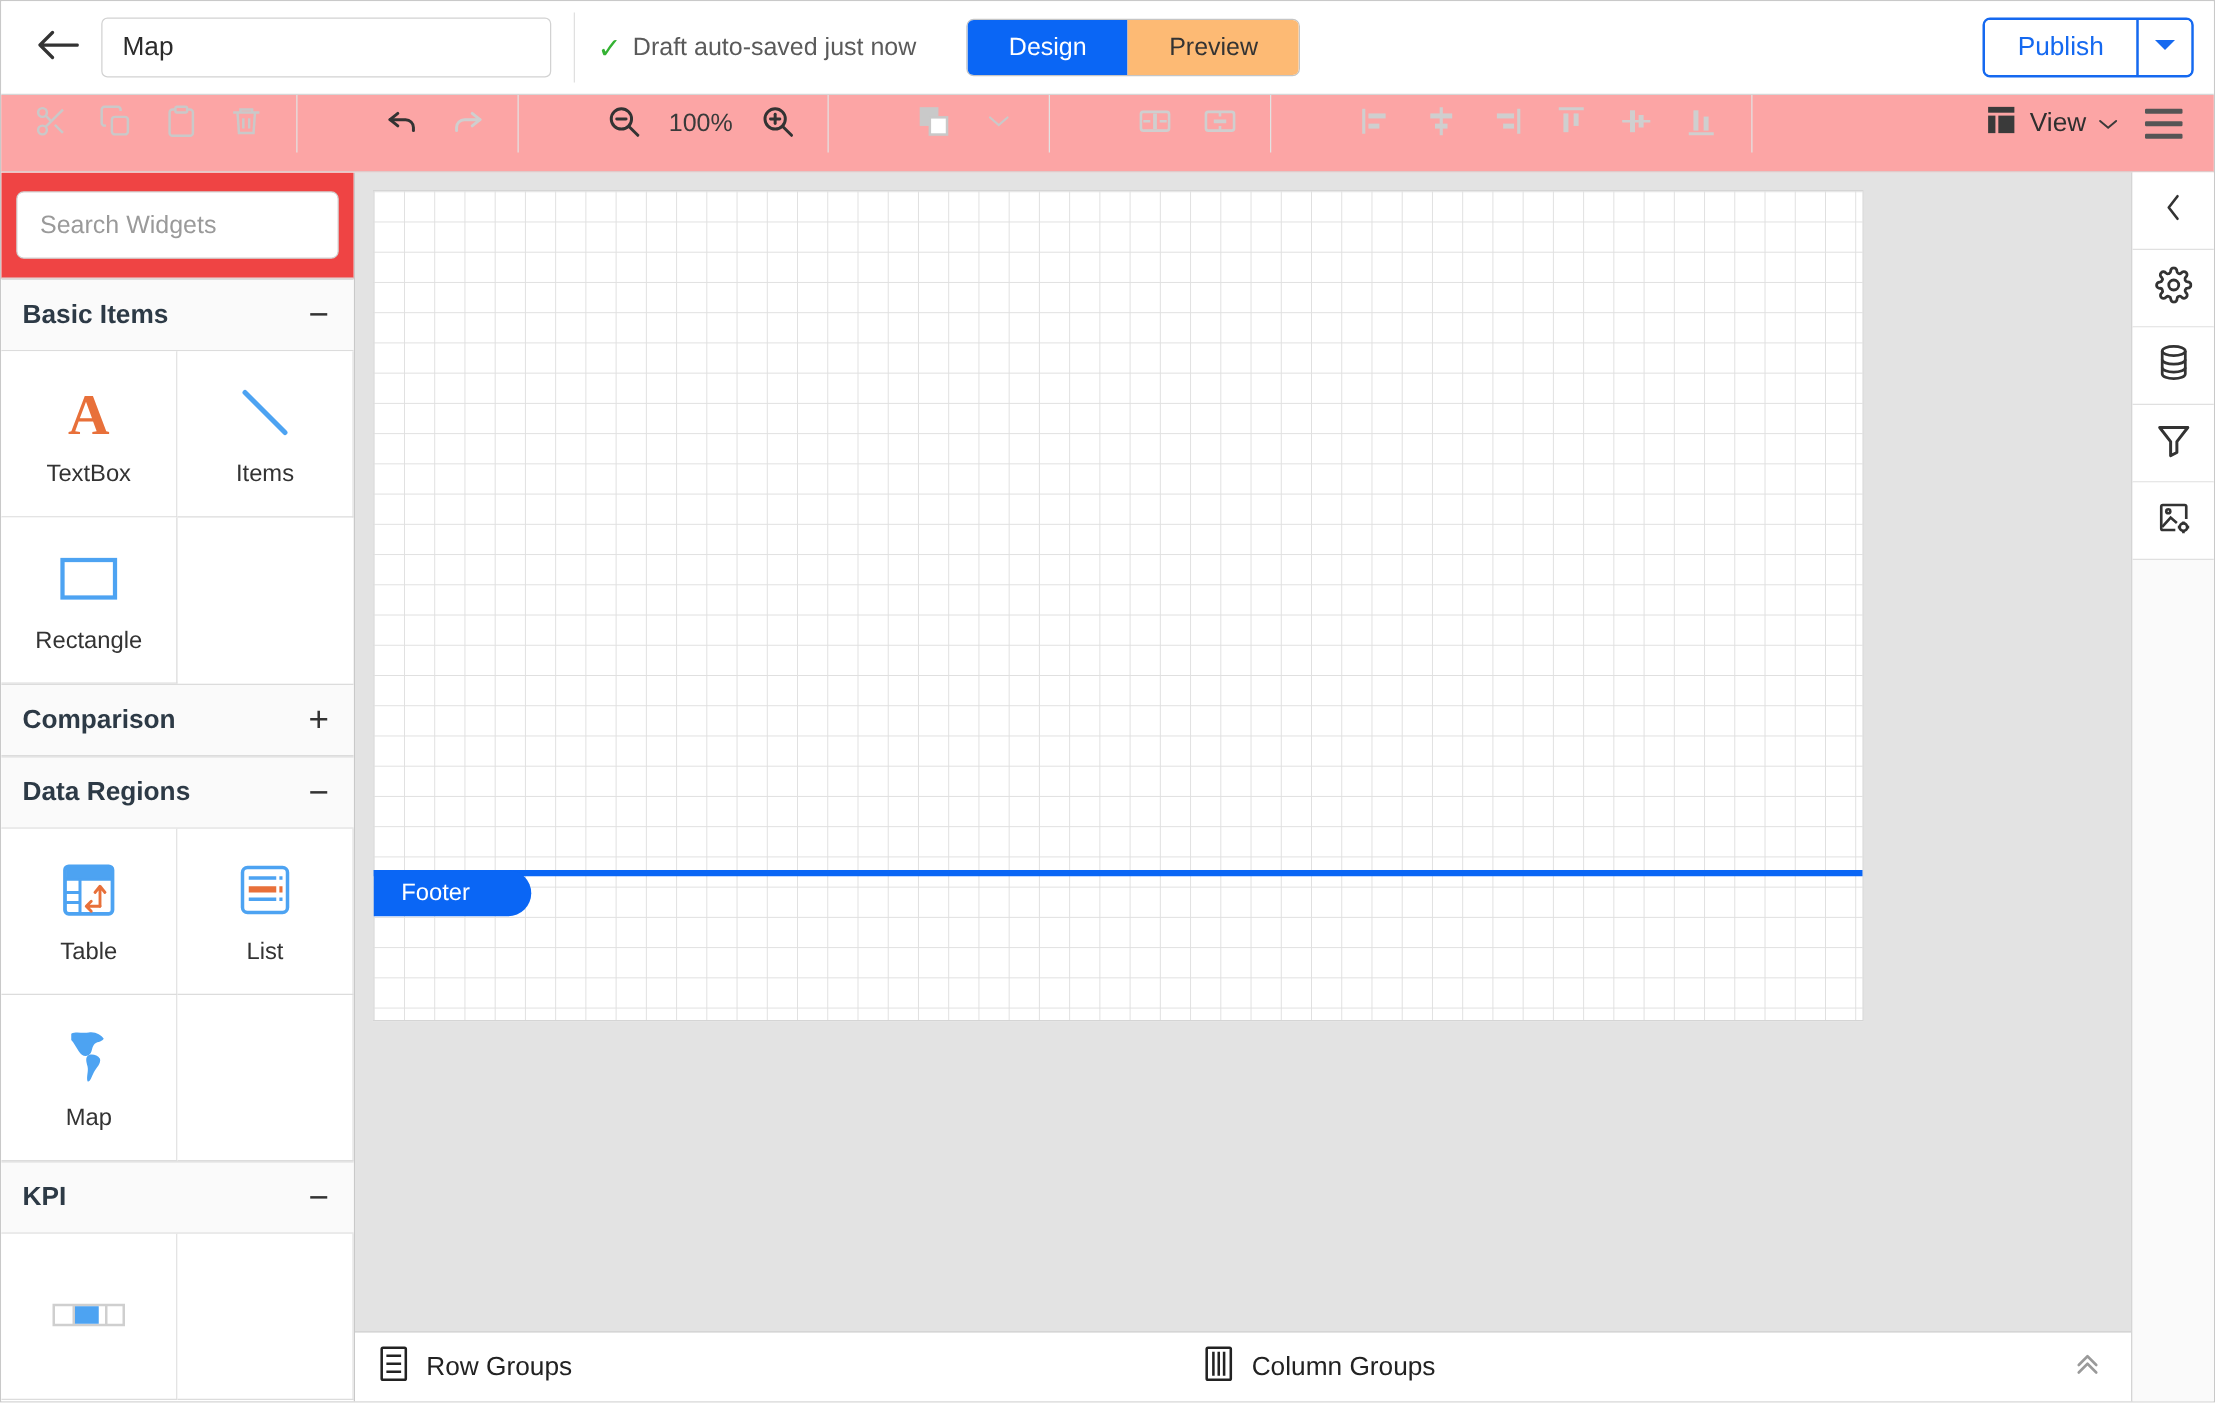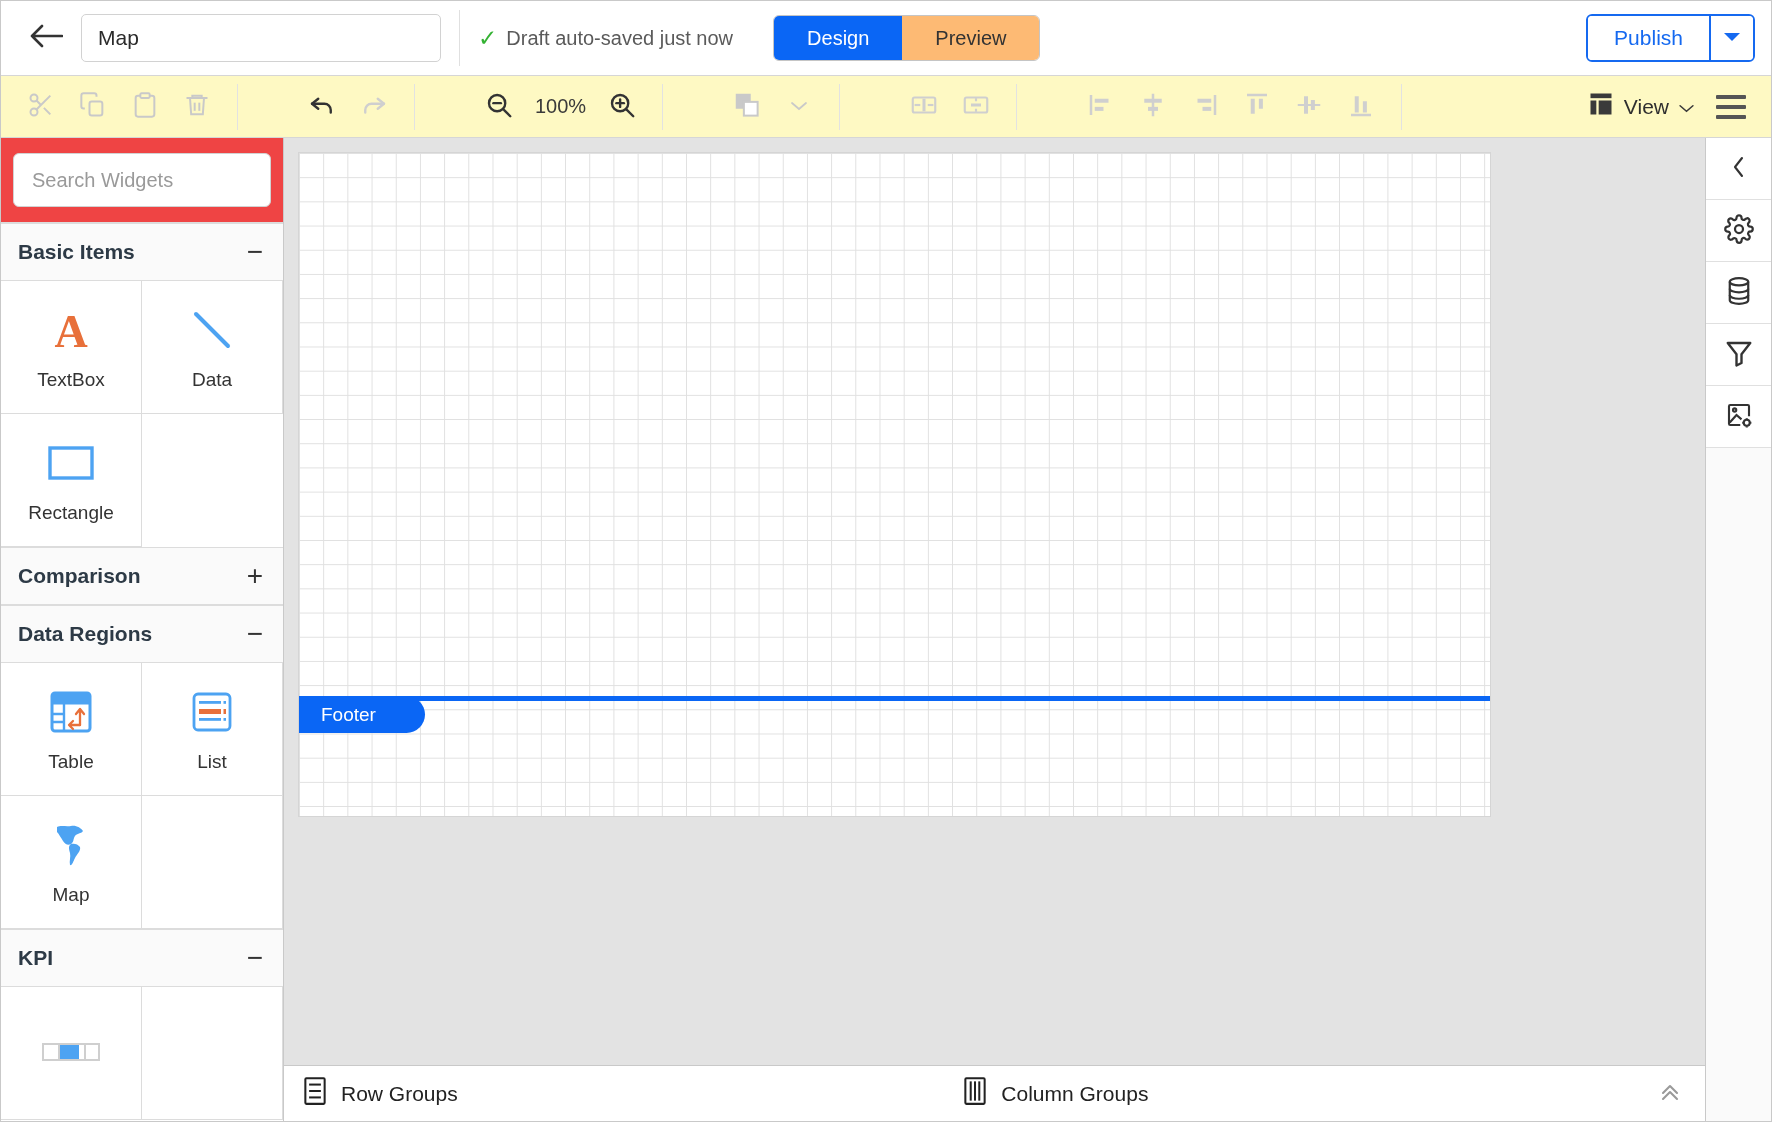--- a/index.html
+++ b/index.html
@@ -68,22 +68,22 @@
     white-space: nowrap;
   }
   .publish-caret {
     width: 44px; display: flex; align-items: center; justify-content: center;
     border-left: 2px solid #1569f0; cursor: pointer; background: #fff;
   }
 
   
   .toolbar {
     height: 62px; min-height: 62px;
-    display: flex; align-items: center;
-    border-bottom: 1px solid #d6d6d6; background: #fef9c3; gap: 44px;
+    display: flex; align-items: flex-start;
+    border-bottom: 1px solid #d6d6d6; background: #fca5a5; gap: 44px;
   }
   .tgroup {
     display: flex; align-items: center;
     padding: 0 14px;
     border-right: 1px solid #e2e2e2;
   }
   .tgroup.noborder { border-right: none; }
   .tbtn {
     width: 52px; height: 46px;
     display: flex; align-items: center; justify-content: center;
@@ -475,21 +475,21 @@
             </svg>
           </span>
           <span class="wlabel">TextBox</span>
         </div>
         <div class="wcell">
           <span class="wicon">
             <svg width="50" height="50" viewBox="0 0 50 50">
               <line x1="9" y1="9" x2="41" y2="41" stroke="#4da3f2" stroke-width="4" stroke-linecap="round"></line>
             </svg>
           </span>
-          <span class="wlabel">Data</span>
+          <span class="wlabel">Items</span>
         </div>
         <div class="wcell">
           <span class="wicon">
             <svg width="50" height="40" viewBox="0 0 50 40">
               <rect x="4" y="5" width="42" height="30" fill="#fff" stroke="#4da3f2" stroke-width="3.4"></rect>
             </svg>
           </span>
           <span class="wlabel">Rectangle</span>
         </div>
       </div>

